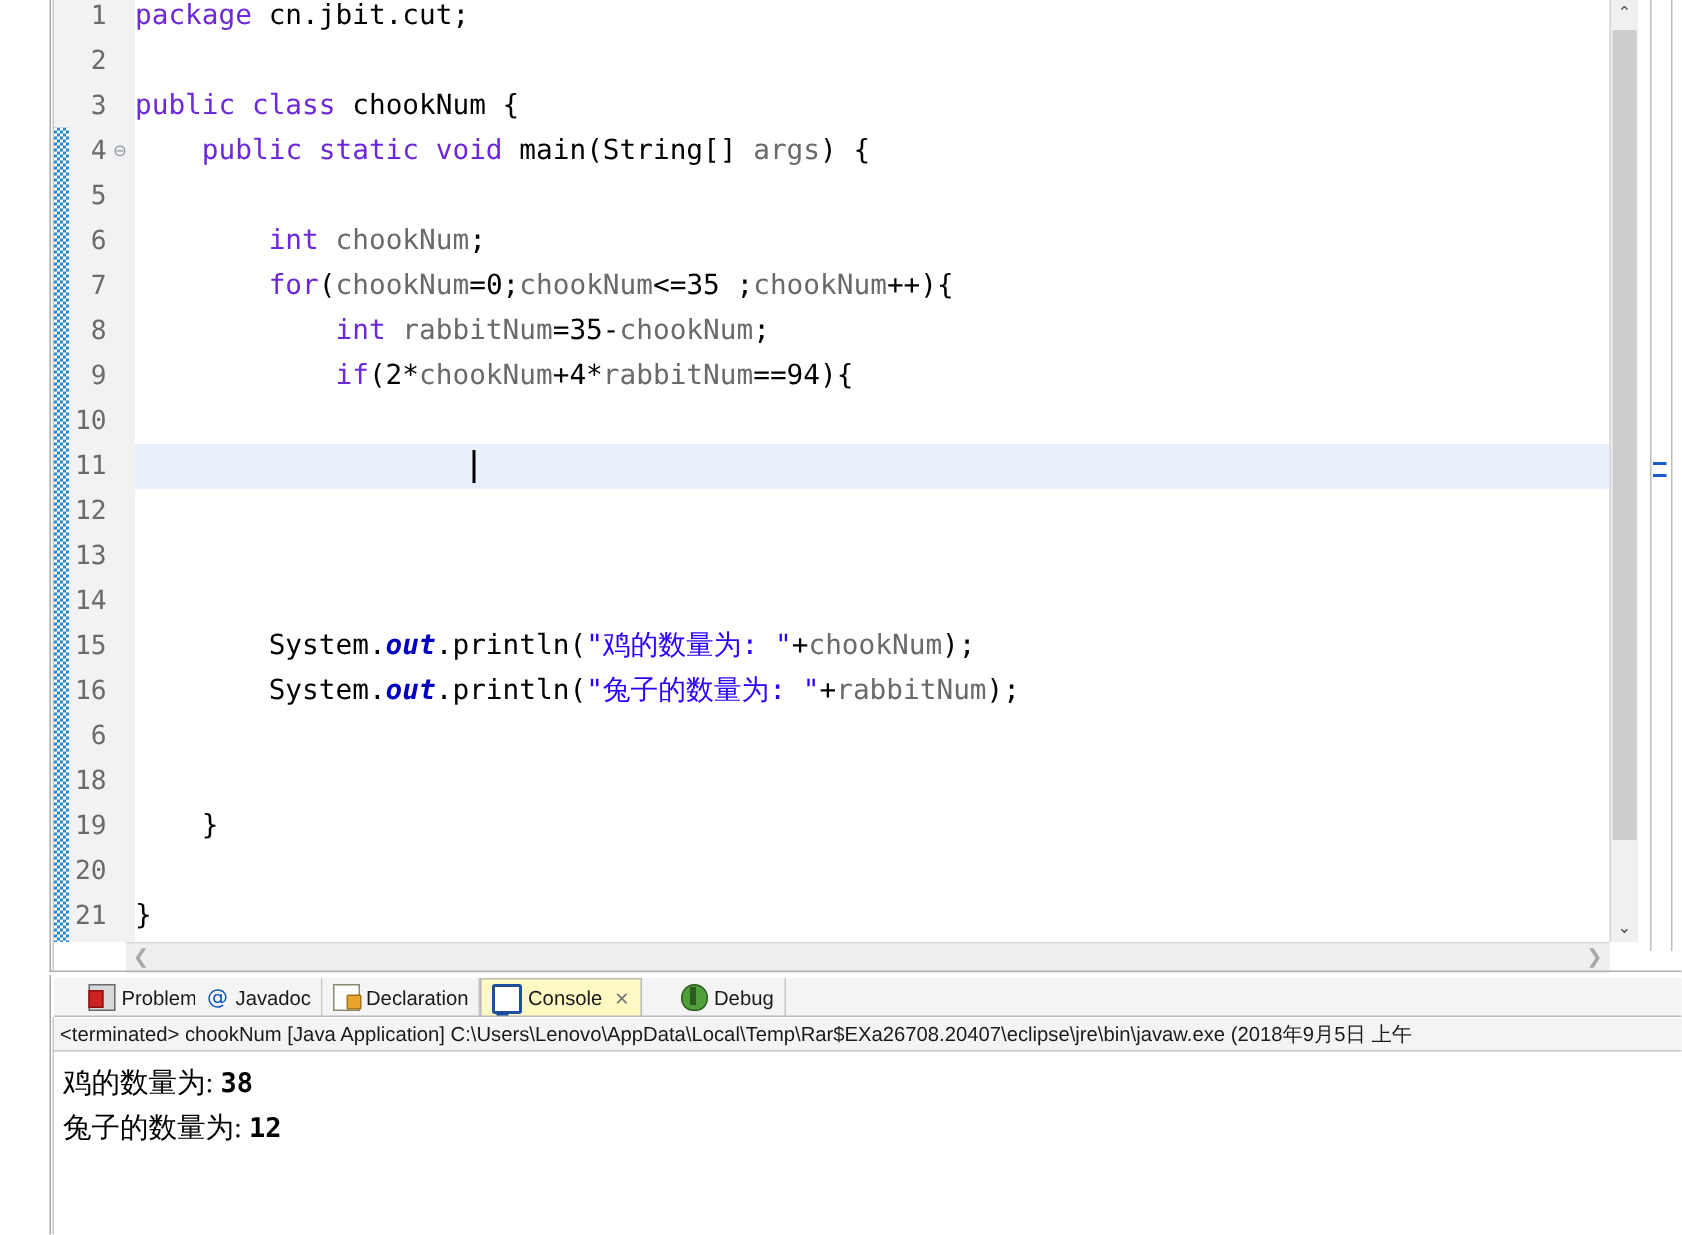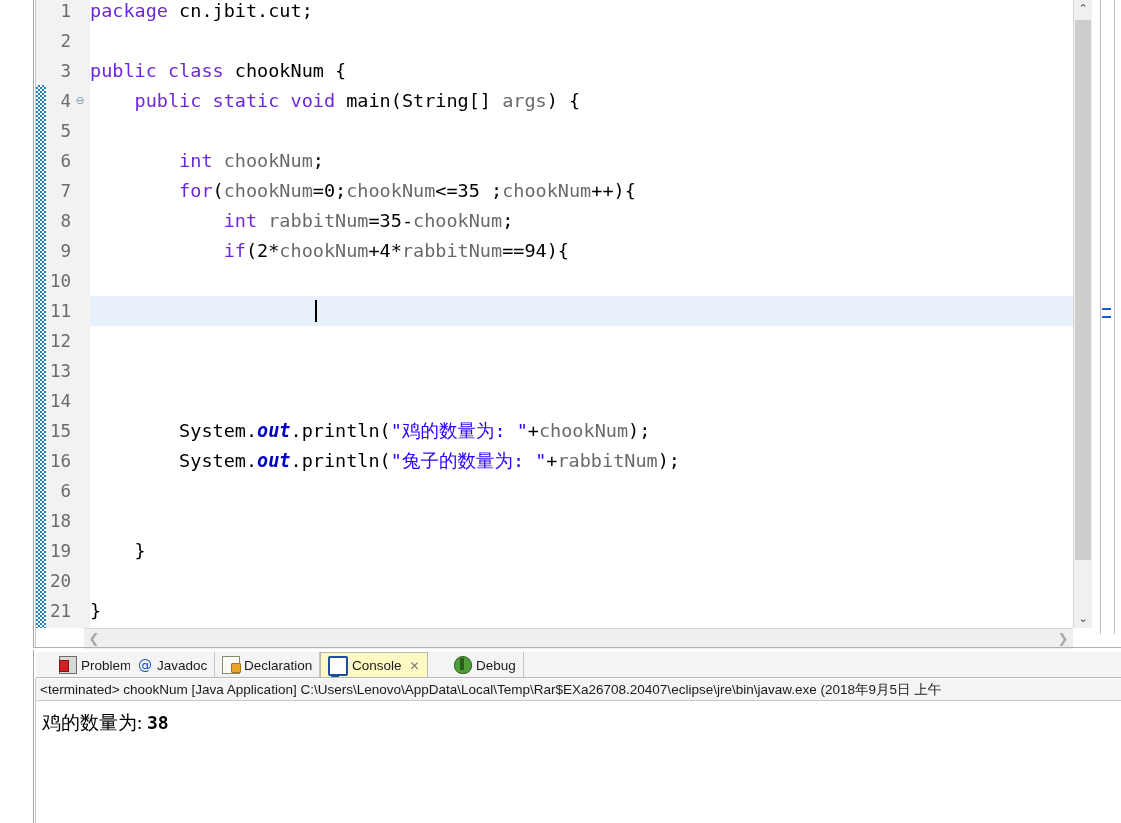--- a/index.html
+++ b/index.html
@@ -219,16 +219,17 @@
           <span class="tab-ico ico-bug"></span>
           <span>Debug</span>
         </div>
       </div>
     <div class="tabbar-base"></div>
 
     <div class="termline">&lt;terminated&gt; chookNum [Java Application] C:\Users\Lenovo\AppData\Local\Temp\Rar$EXa26708.20407\eclipse\jre\bin\javaw.exe (2018年9月5日 上午</div>
 
     <div class="console-out" id="console-out">
         <div class="oline"><span>鸡的数量为: </span><span class="onum">38</span></div>
+        <div class="oline"><span>兔子的数量为: </span><span class="onum">12</span></div>
       </div>
   </div>
 
 </div>
 
 </body></html>

